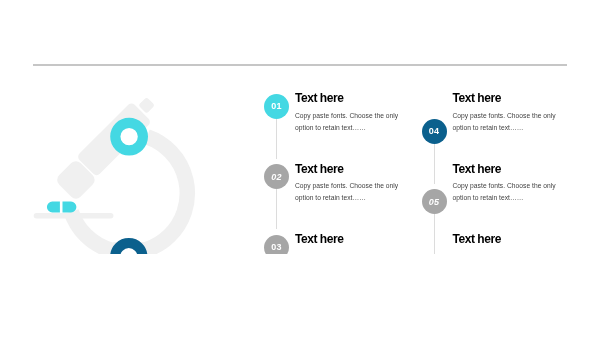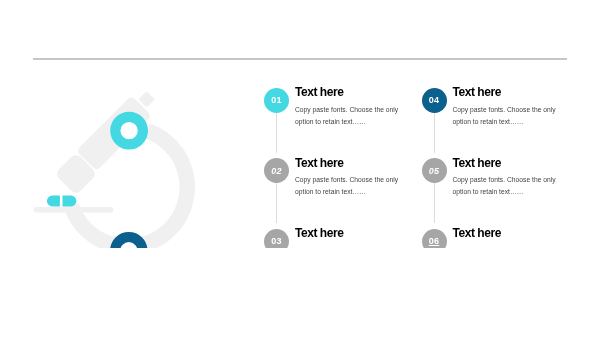--- a/index.html
+++ b/index.html
@@ -1,30 +1,30 @@
 <!DOCTYPE html>
 <html><head>
 <meta charset="utf-8">
 <style>
   html,body{margin:0;padding:0;}
   body{width:600px;height:337px;background:#ffffff;font-family:"Liberation Sans",sans-serif;overflow:hidden;position:relative;-webkit-font-smoothing:antialiased;}
-  .slide{position:absolute;left:0;top:8px;width:600px;height:240px;background:#ffffff;overflow:hidden;}
+  .slide{position:absolute;left:0;top:14px;width:600px;height:240px;background:#ffffff;overflow:hidden;}
   .divider{position:absolute;left:33px;top:50.3px;width:534px;height:1.4px;background:#c6c6c6;}
   .micro{position:absolute;left:0;top:0;}
 
   .item{position:absolute;left:0;top:0;width:0;height:0;}
   .badge{position:absolute;width:25px;height:25px;border-radius:50%;color:#ffffff;font-size:9px;
          font-weight:bold;display:flex;align-items:center;justify-content:center;letter-spacing:0.3px;}
   .vline{position:absolute;width:1px;height:40px;background:#dcdcdc;}
   .title{position:absolute;font-size:12px;font-weight:bold;color:#000000;letter-spacing:-0.45px;white-space:nowrap;}
   .body{position:absolute;font-size:6.7px;color:#3f3f3f;line-height:12px;width:108px;letter-spacing:0.03px;}
 
   
   .c0 .badge,.c0 .vline{left:264px;}
-  .c1 .badge,.c1 .vline{left:421.5px;}
+  .c1 .badge,.c1 .vline{left:421.5px;margin-top:25px;}
   .c0 .vline{left:276px;}
   .c1 .vline{left:433.5px;}
   .c0 .title,.c0 .body{left:295px;}
   .c1 .title,.c1 .body{left:452.5px;}
   .r0 .badge{top:79.9px;}  .r0 .vline{top:104.9px;} .r0 .title{top:77.3px;}  .r0 .body{top:96px;}
   .r1 .badge{top:150.2px;font-style:italic;} .r1 .vline{top:175.2px;} .r1 .title{top:147.6px;} .r1 .body{top:166.3px;}
   .r2 .badge{top:220.7px;} .r2 .vline{top:245.7px;} .r2 .title{top:218.1px;} .r2 .body{top:236.8px;}
 
   .footer-left{position:absolute;left:37px;top:306.8px;font-size:6.2px;color:#b2b2b2;letter-spacing:0.05px;}
   .footer-right{position:absolute;left:555.8px;top:307.4px;font-size:6.7px;color:#a8a8a8;}

